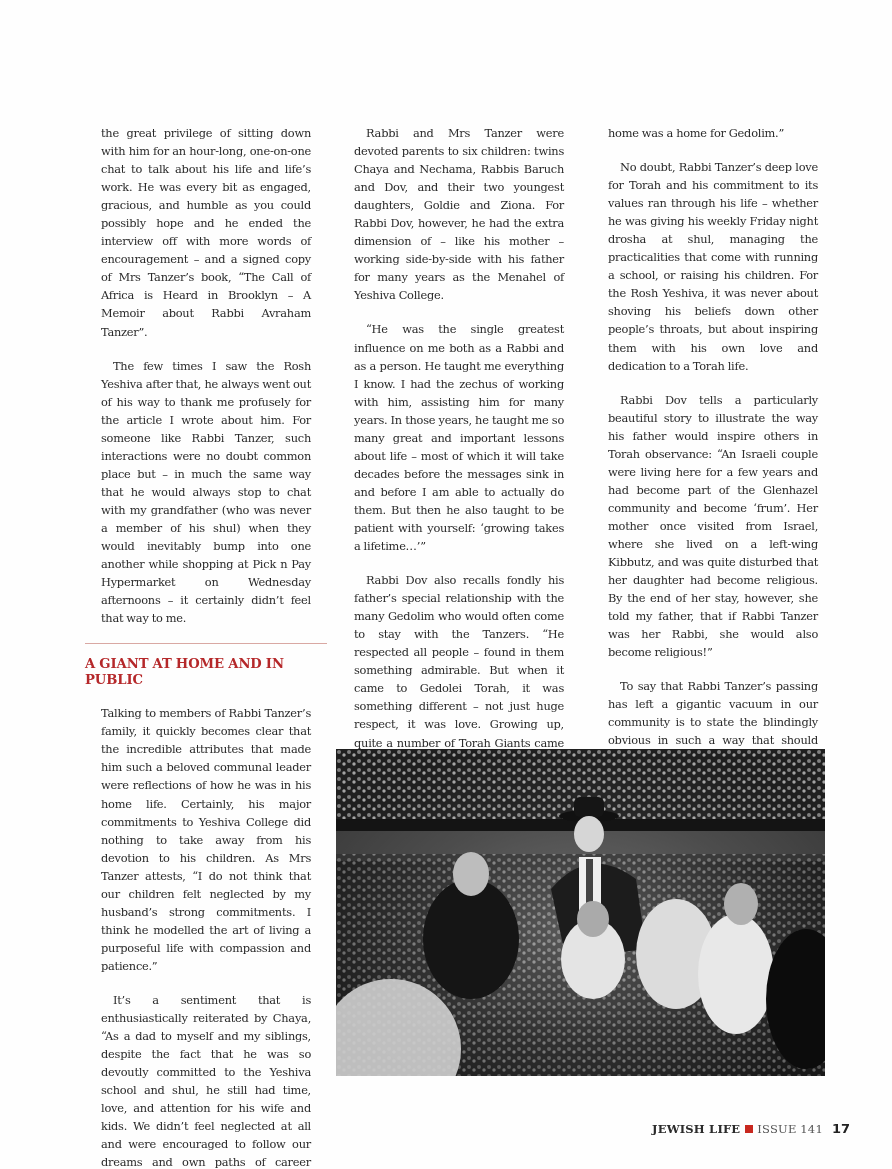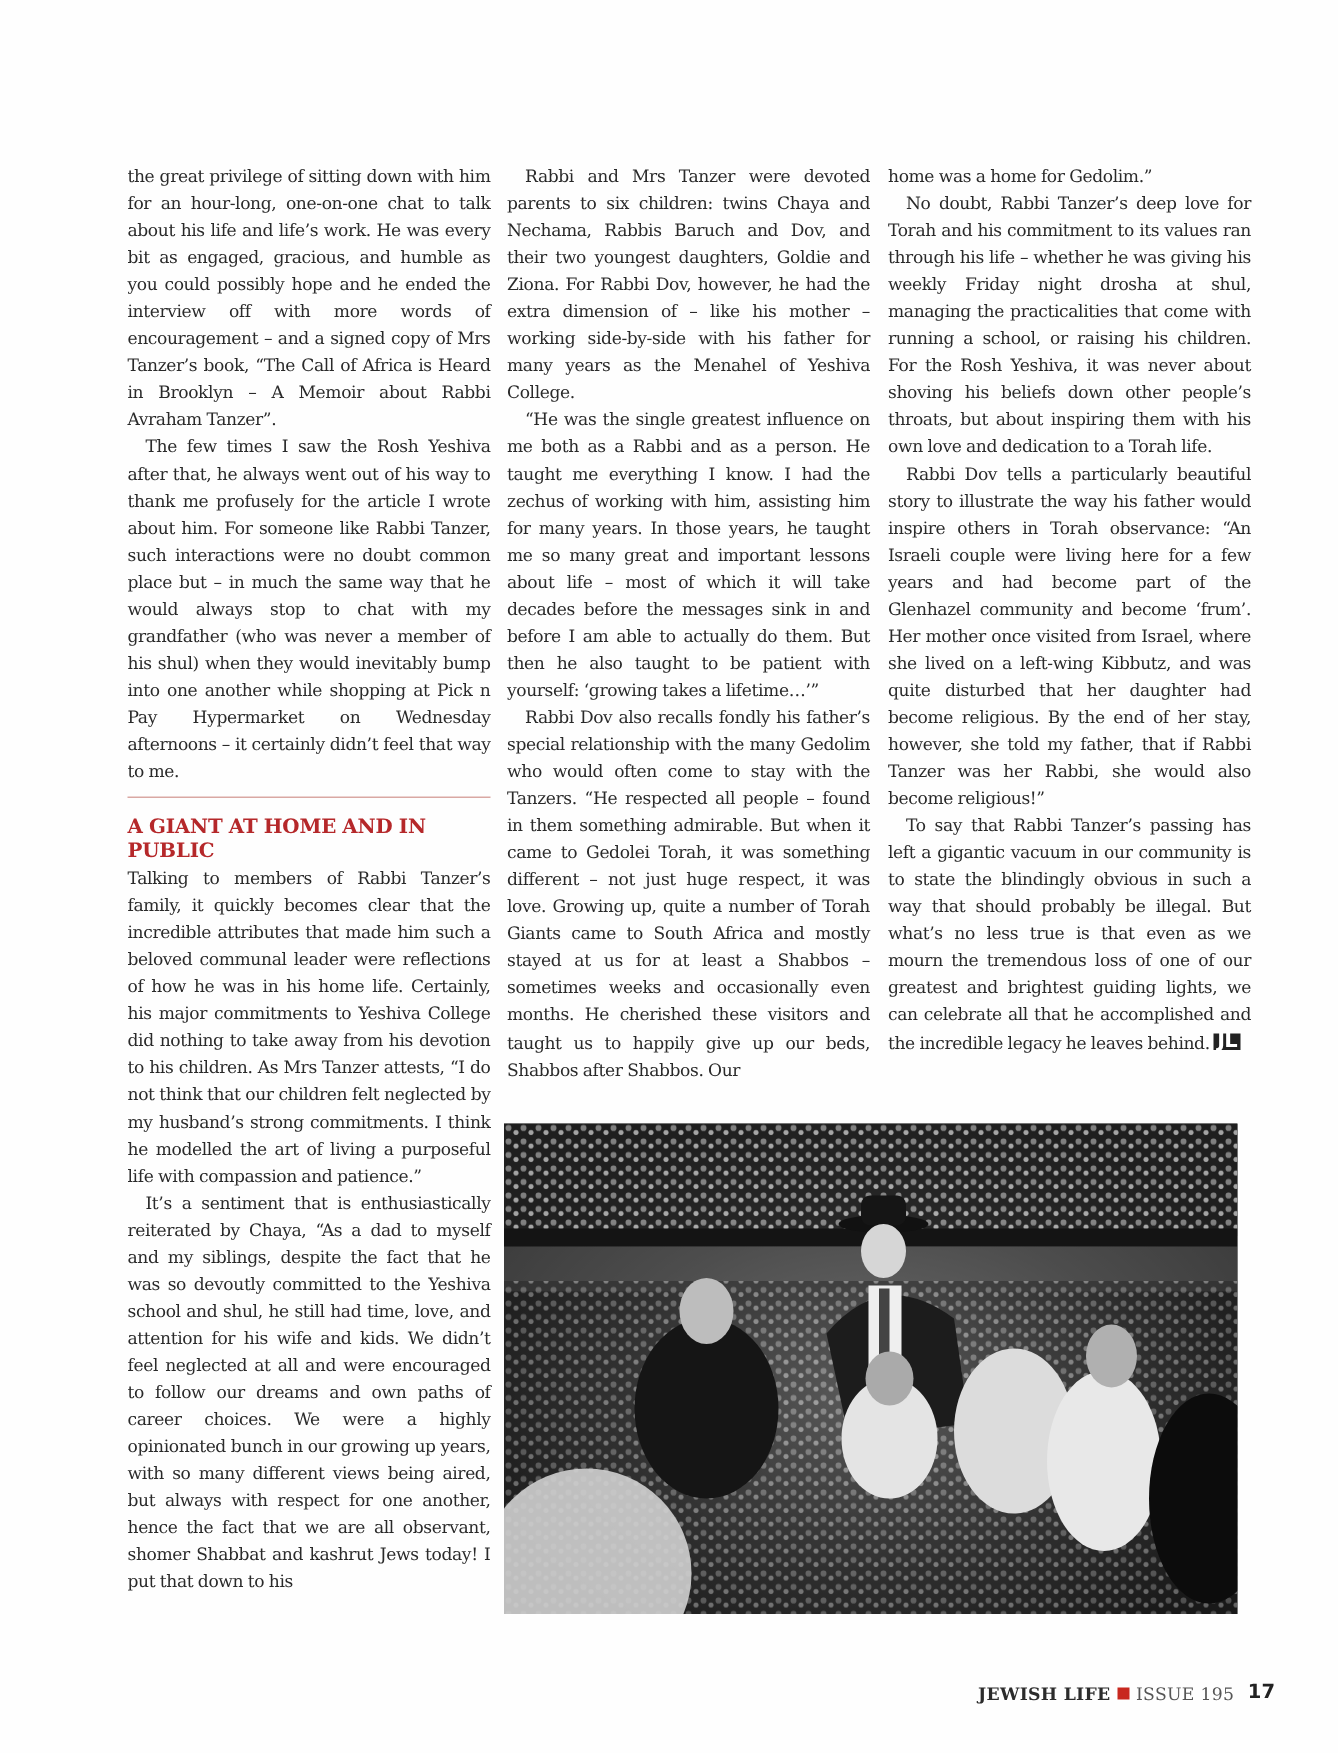--- a/index.html
+++ b/index.html
@@ -10,21 +10,21 @@
       top: 108px;
       width: 242px;
       font-family: "DejaVu Serif", "Liberation Serif", serif;
       font-size: 11.4px;
       line-height: 18.05px;
       color: #2a2a2a;
       text-align: justify;
       letter-spacing: -0.25px;
       word-spacing: -0.3px;
     }
-    .col p { margin: 0; text-indent: 12px; }
+    .col p { margin: 16px; text-indent: 12px; }
     .col p.noindent { text-indent: 0; }
     #col1 { left: 85px; }
     #col2 { left: 338px; }
     #col3 { left: 592px; }
     .divider {
       height: 0;
       border-top: 1.5px solid #d9a8a3;
       margin: 8px 0 12px 0;
     }
     .section-heading {
@@ -137,17 +137,17 @@
       <ellipse cx="400" cy="225" rx="38" ry="60" fill="#e8e8e8"></ellipse>
       <ellipse cx="405" cy="155" rx="17" ry="21" fill="#b0b0b0"></ellipse>
       <ellipse cx="55" cy="300" rx="70" ry="70" fill="#d0d0d0" opacity="0.9"></ellipse>
       <ellipse cx="470" cy="250" rx="40" ry="70" fill="#0c0c0c"></ellipse>
     </svg>
   </div>
 
   <div class="footer">
     <span class="brand">JEWISH LIFE</span>
     <span class="square"></span>
-    <span class="issue">ISSUE 195</span>
+    <span class="issue">ISSUE 141</span>
     <span class="pageno">17</span>
   </div>
 
 </div>
 
 </body></html>

